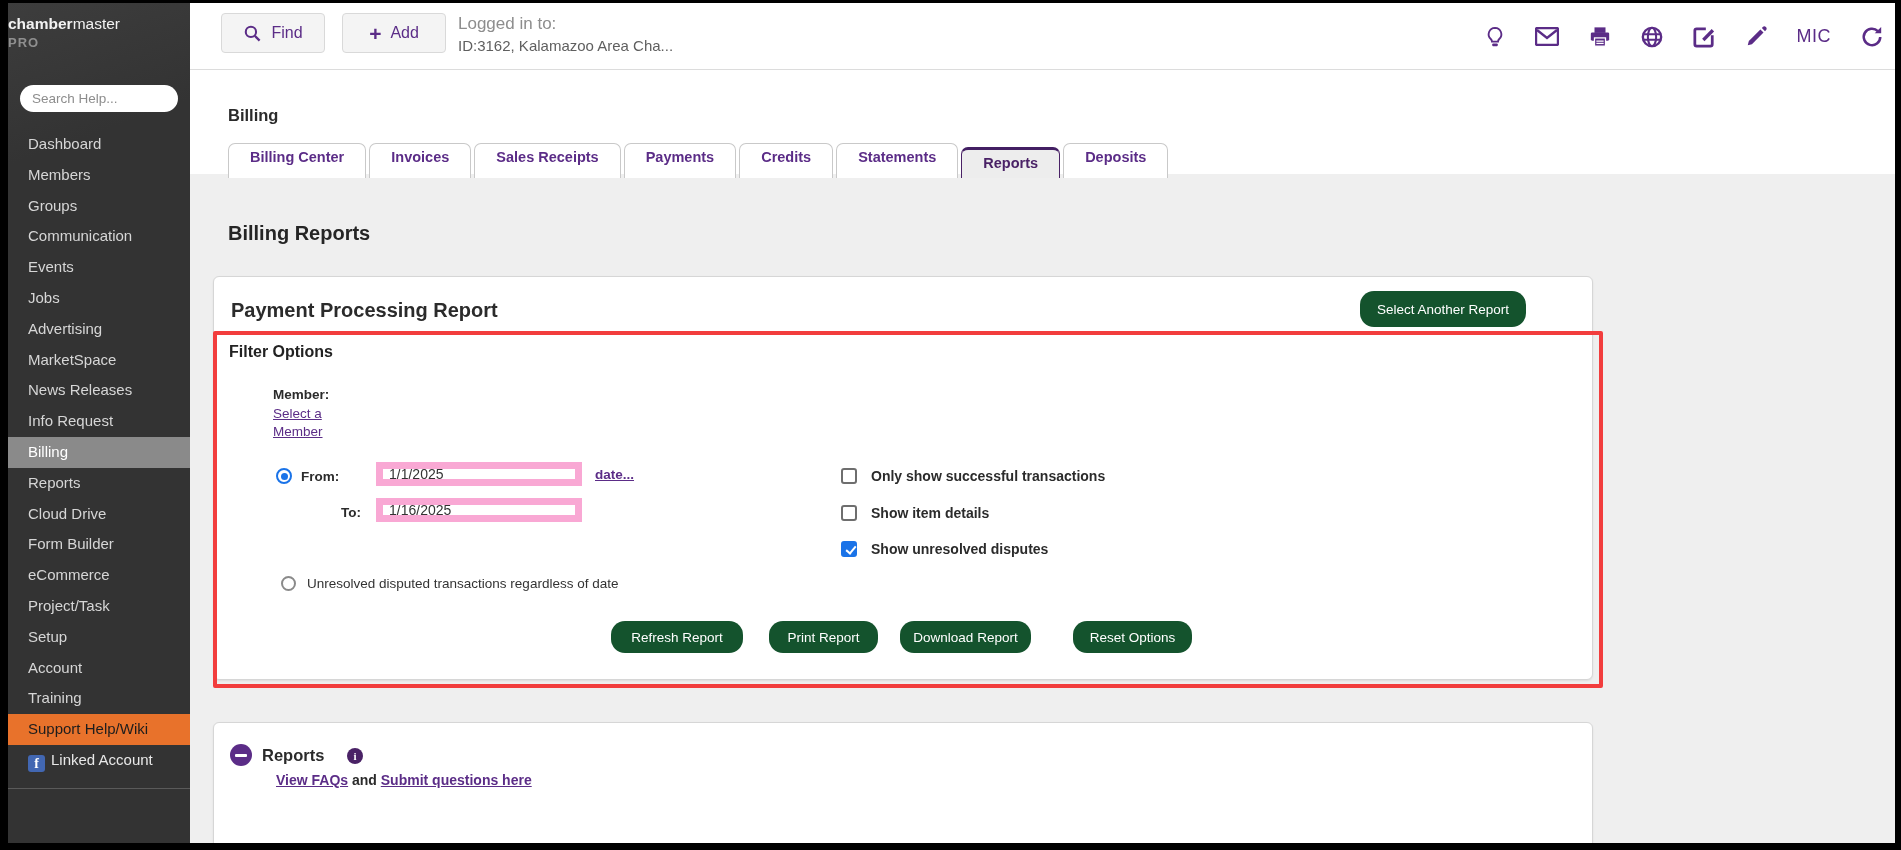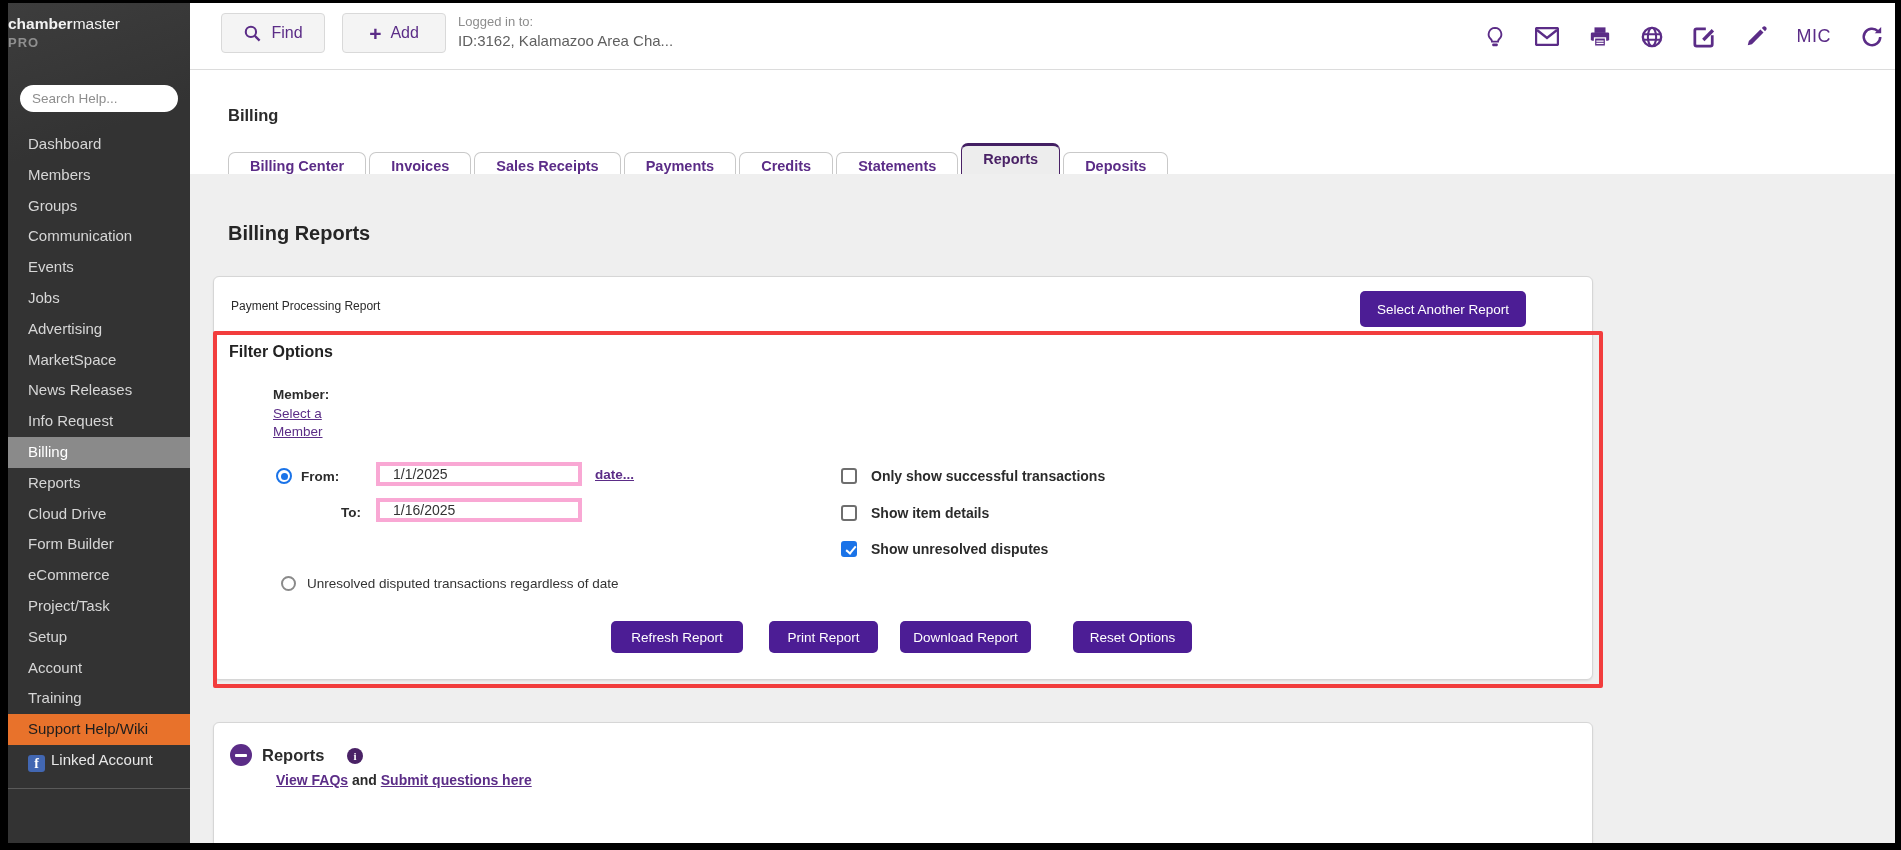--- a/index.html
+++ b/index.html
@@ -34,61 +34,61 @@
   .main { position:absolute; left:182px; top:0; right:0; bottom:0; background:#efefef; }
   .topwhite { position:absolute; top:0; left:0; right:0; height:171px; background:#fff; }
   .header { position:absolute; top:0; left:0; right:0; height:67px; background:#fff; border-bottom:1px solid #dcdcdc; z-index:3; }
   .hbtn { position:absolute; top:10px; height:40px; background:#f4f4f4; border:1px solid #d9d9d9; border-radius:4px;
           color:#5b2c87; font-size:16px; display:flex; align-items:center; justify-content:center; gap:9px; cursor:pointer;
           font-family:"Liberation Sans", sans-serif; }
   .hbtn.find { left:31px; width:104px; }
   .hbtn.add  { left:152px; width:104px; }
   .plus { font-size:21px; font-weight:bold; line-height:1; }
   .loggedin { position:absolute; left:268px; top:11px; }
-  .loggedin .l1 { font-size:13px; color:#8d8d8d; }
+  .loggedin .l1 { font-size:17px; color:#8d8d8d; }
   .loggedin .l2 { font-size:15px; color:#5f5f5f; margin-top:3px; }
   .hicons { position:absolute; right:12px; top:0; height:67px; display:flex; align-items:center; gap:30px; z-index:4; }
   .hicons .ic { cursor:pointer; display:flex; align-items:center; }
   .mic { font-size:18px; font-weight:normal; color:#5b2c87; letter-spacing:.5px; cursor:pointer; }
 
   .pg-title { position:absolute; left:38px; top:103px; font-size:16.5px; font-weight:bold; color:#2b2b2b; z-index:3; }
 
   .tabs { position:absolute; left:38px; top:140px; display:flex; align-items:flex-end; z-index:3; }
-  .tab { height:22px; line-height:26px; padding:0 21px; background:#fff; border:1px solid #c9c9c9; border-bottom:none;
+  .tab { height:35px; line-height:26px; padding:0 21px; background:#fff; border:1px solid #c9c9c9; border-bottom:none;
          border-radius:7px 7px 0 0; color:#5b2c87; font-size:14.5px; font-weight:bold; margin-right:3px; cursor:pointer; white-space:nowrap; }
   .tab.active { height:31px; line-height:27px; background:#ededed; border:1px solid #4a2266; border-top:3px solid #431f63;
                 border-bottom:none; color:#4a2266; }
 
   .section-heading { position:absolute; left:38px; top:219px; font-size:20px; font-weight:bold; color:#252525; }
 
   .panel { position:absolute; left:23px; width:1380px; background:#fff; border:1px solid #d6d6d6; border-radius:6px;
            box-shadow:0 1px 2px rgba(0,0,0,.08); }
   .panel.p1 { top:273px; height:404px; }
   .panel.p2 { top:719px; height:140px; }
 
   .redbox { position:absolute; left:23px; top:328px; width:1390px; height:357px; border:4px solid #f23d3d;
             border-radius:2px; z-index:6; pointer-events:none; }
 
-  .ppr-title { position:absolute; left:17px; top:22px; font-size:12px; font-weight:normal; color:#2b2b2b; }
-  .btn-purple { background:#4c1d95; color:#fff; border:none; border-radius:5px; font-size:13.5px; cursor:pointer;
+  .ppr-title { position:absolute; left:17px; top:22px; font-size:20px; font-weight:bold; color:#2b2b2b; }
+  .btn-purple { background:#14532d; color:#fff; border:none; border-radius:14px; font-size:13.5px; cursor:pointer;
                 font-family:"Liberation Sans", sans-serif; }
   .select-another { position:absolute; right:66px; top:14px; height:36px; padding:0 17px; }
   .filter-title { position:absolute; left:15px; top:66px; font-size:16px; font-weight:bold; color:#222; }
 
   .lbl-b { font-weight:bold; color:#2b2b2b; font-size:13.5px; }
   .member-label { position:absolute; left:59px; top:110px; }
   .member-link { position:absolute; left:59px; top:128px; font-size:13.5px; line-height:18px; color:#5b2c87;
                  text-decoration:underline; cursor:pointer; }
   .radio { position:absolute; width:16px; height:16px; border-radius:50%; background:#fff; }
   .radio.sel { left:62px; top:191px; border:2px solid #1a73e8; }
   .radio.sel::after { content:""; position:absolute; left:2.5px; top:2.5px; width:7px; height:7px; border-radius:50%; background:#1a73e8; }
   .radio.unsel { left:67px; top:299px; border:2px solid #8a8a8a; width:15px; height:15px; }
   .from-label { position:absolute; left:87px; top:192px; width:60px; text-align:left; }
   .to-label   { position:absolute; left:87px; top:228px; width:60px; text-align:right; }
-  .date-input { position:absolute; left:162px; width:206px; height:24px; border:4px solid #f9a8d4; padding:0 13px;
+  .date-input { position:absolute; left:162px; width:206px; height:24px; border:7px solid #f9a8d4; padding:0 6px;
                 font-size:14px; color:#333; font-family:"Liberation Sans", sans-serif; }
   .date-input.from { top:185px; }
   .date-input.to   { top:221px; }
   .more-link { position:absolute; left:381px; top:190px; font-size:13.5px; font-weight:600; color:#5b2c87;
                text-decoration:underline; cursor:pointer; }
   .cb-row { position:absolute; left:627px; display:flex; align-items:center; gap:14px; cursor:pointer; }
   .cb { width:16px; height:16px; border:2px solid #6e6e6e; border-radius:3px; background:#fff; flex:none; position:relative; }
   .cb.checked { background:#1a73e8; border-color:#1a73e8; }
   .cb.checked::after { content:""; position:absolute; left:4.5px; top:1px; width:4px; height:8px;
                        border:solid #fff; border-width:0 2px 2px 0; transform:rotate(40deg); }

